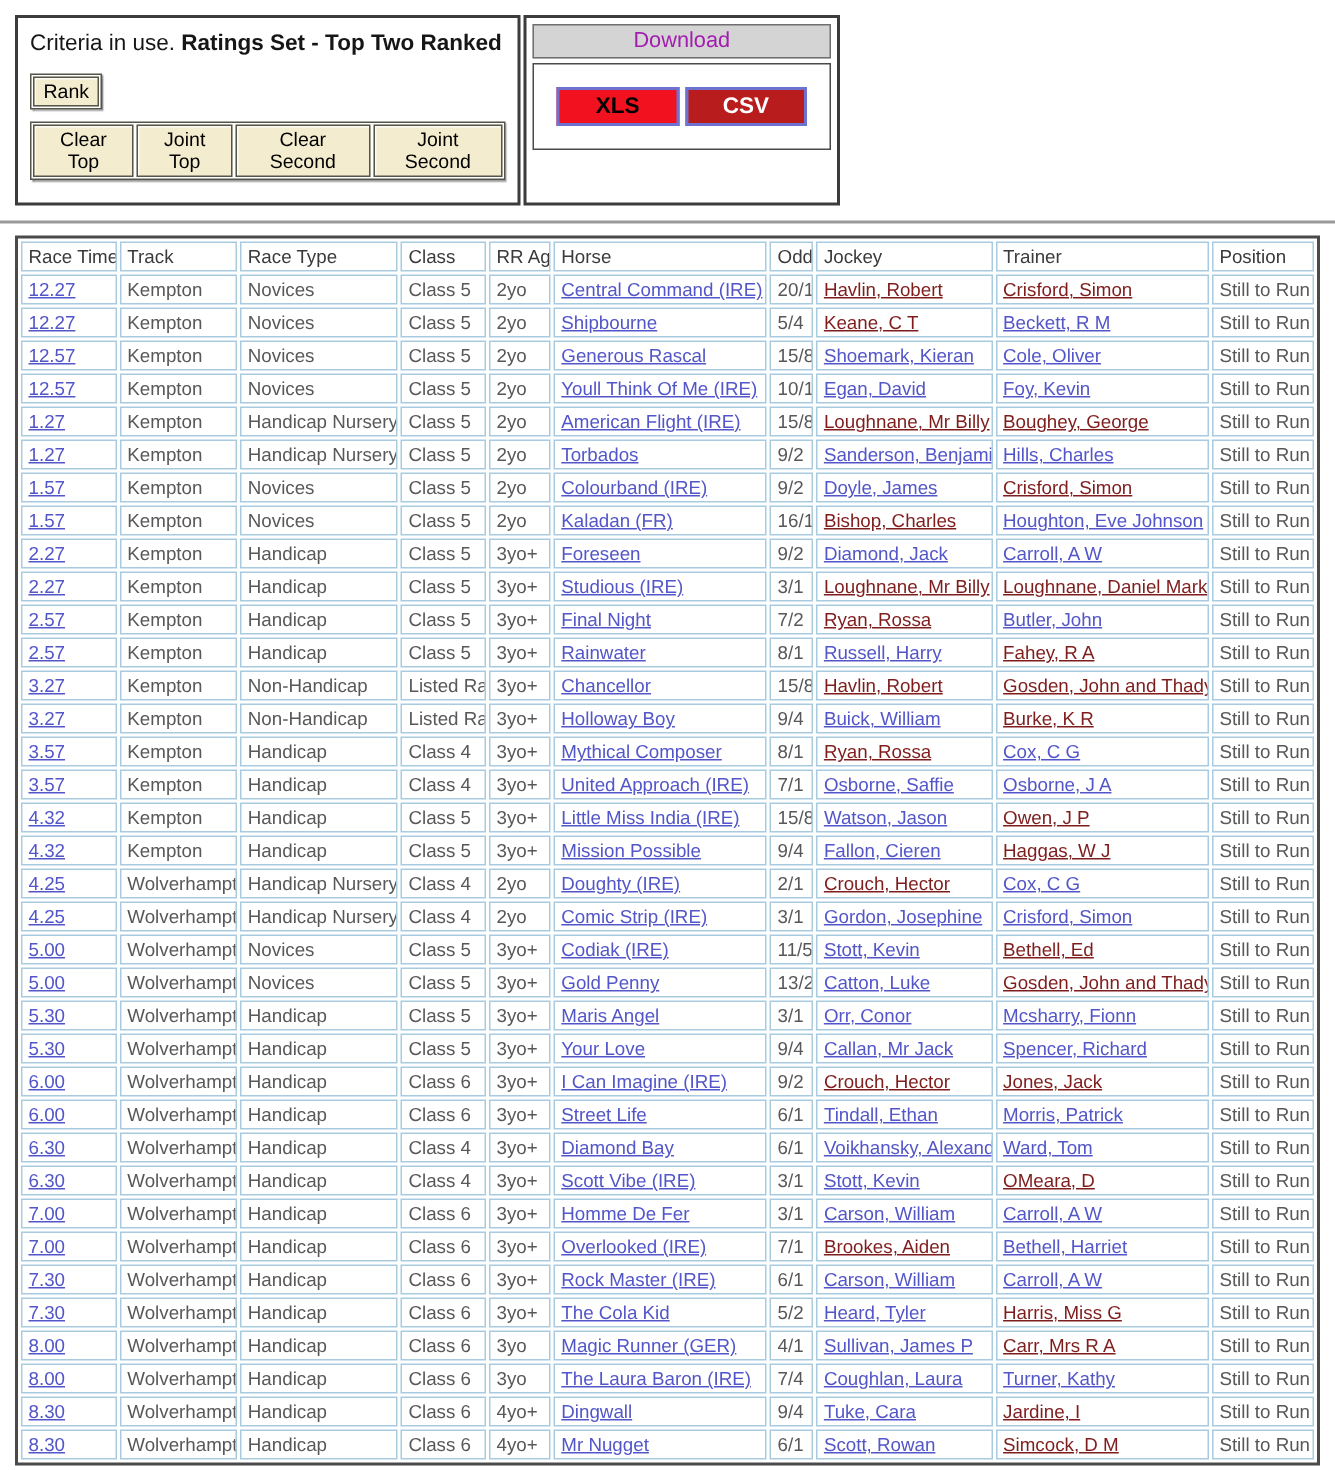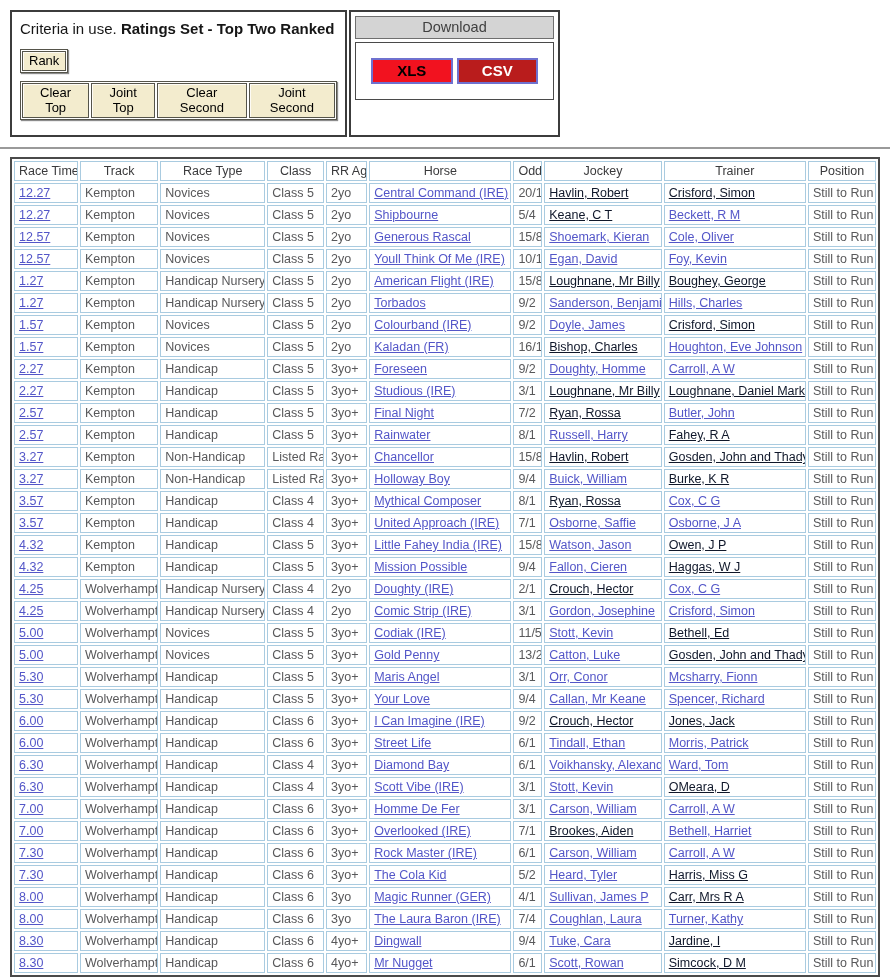--- a/index.html
+++ b/index.html
@@ -44,21 +44,21 @@
     width: 211px; min-height: 127px;
     border: 2px solid #3c3c3c;
     padding: 4px;
     background: #fff;
   }
   .dl-header {
     border: 1px solid #6f6f6f;
     background: #d4d4d4;
     text-align: center;
     font-size: 14.5px;
-    color: #404040;
+    color: #a21caf;
     padding: 2px 0 3px 0;
   }
   .dl-buttons {
     margin-top: 3px;
     border: 1px solid #4a4a4a;
     display: flex; gap: 4px;
     padding: 15px;
     background: #fff;
   }
   .dl-btn {
@@ -89,26 +89,25 @@
     background: #fff;
     padding: 2px 4px;
     font-size: 12.5px;
     line-height: 14px;
     color: #58585a;
     white-space: nowrap;
     overflow: hidden;
     text-align: left;
   }
   .race-table th {
-    text-align: center;
     color: #3a3a3c;
     font-weight: normal;
   }
   .race-table a { color: #5356c8; text-decoration: underline; cursor: pointer; }
-  .race-table a.visited { color: #0f172a; }
+  .race-table a.visited { color: #7f1d1d; }
 </style>
 </head>
 <body>
 
 <div class="top-section">
 
   <div class="criteria-panel">
     <div class="criteria-text">
       <span>Criteria in use. </span><b>Ratings Set - Top Two Ranked AW</b>
     </div>
@@ -264,21 +263,21 @@
         <td>Still to Run</td>
       </tr>
       <tr>
         <td><a href="#">2.27</a></td>
         <td>Kempton</td>
         <td>Handicap</td>
         <td>Class 5</td>
         <td>3yo+</td>
         <td><a href="#">Foreseen</a></td>
         <td>9/2</td>
-        <td><a href="#">Doughty, Homme</a></td>
+        <td><a href="#">Diamond, Jack</a></td>
         <td><a href="#">Carroll, A W</a></td>
         <td>Still to Run</td>
       </tr>
       <tr>
         <td><a href="#">2.27</a></td>
         <td>Kempton</td>
         <td>Handicap</td>
         <td>Class 5</td>
         <td>3yo+</td>
         <td><a href="#">Studious (IRE)</a></td>
@@ -358,21 +357,21 @@
         <td><a href="#">Osborne, Saffie</a></td>
         <td><a href="#">Osborne, J A</a></td>
         <td>Still to Run</td>
       </tr>
       <tr>
         <td><a href="#">4.32</a></td>
         <td>Kempton</td>
         <td>Handicap</td>
         <td>Class 5</td>
         <td>3yo+</td>
-        <td><a href="#">Little Fahey India (IRE)</a></td>
+        <td><a href="#">Little Miss India (IRE)</a></td>
         <td>15/8</td>
         <td><a href="#">Watson, Jason</a></td>
         <td><a href="#" class="visited">Owen, J P</a></td>
         <td>Still to Run</td>
       </tr>
       <tr>
         <td><a href="#">4.32</a></td>
         <td>Kempton</td>
         <td>Handicap</td>
         <td>Class 5</td>
@@ -444,21 +443,21 @@
         <td>Still to Run</td>
       </tr>
       <tr>
         <td><a href="#">5.30</a></td>
         <td>Wolverhampton</td>
         <td>Handicap</td>
         <td>Class 5</td>
         <td>3yo+</td>
         <td><a href="#">Your Love</a></td>
         <td>9/4</td>
-        <td><a href="#">Callan, Mr Keane</a></td>
+        <td><a href="#">Callan, Mr Jack</a></td>
         <td><a href="#">Spencer, Richard</a></td>
         <td>Still to Run</td>
       </tr>
       <tr>
         <td><a href="#">6.00</a></td>
         <td>Wolverhampton</td>
         <td>Handicap</td>
         <td>Class 6</td>
         <td>3yo+</td>
         <td><a href="#">I Can Imagine (IRE)</a></td>

